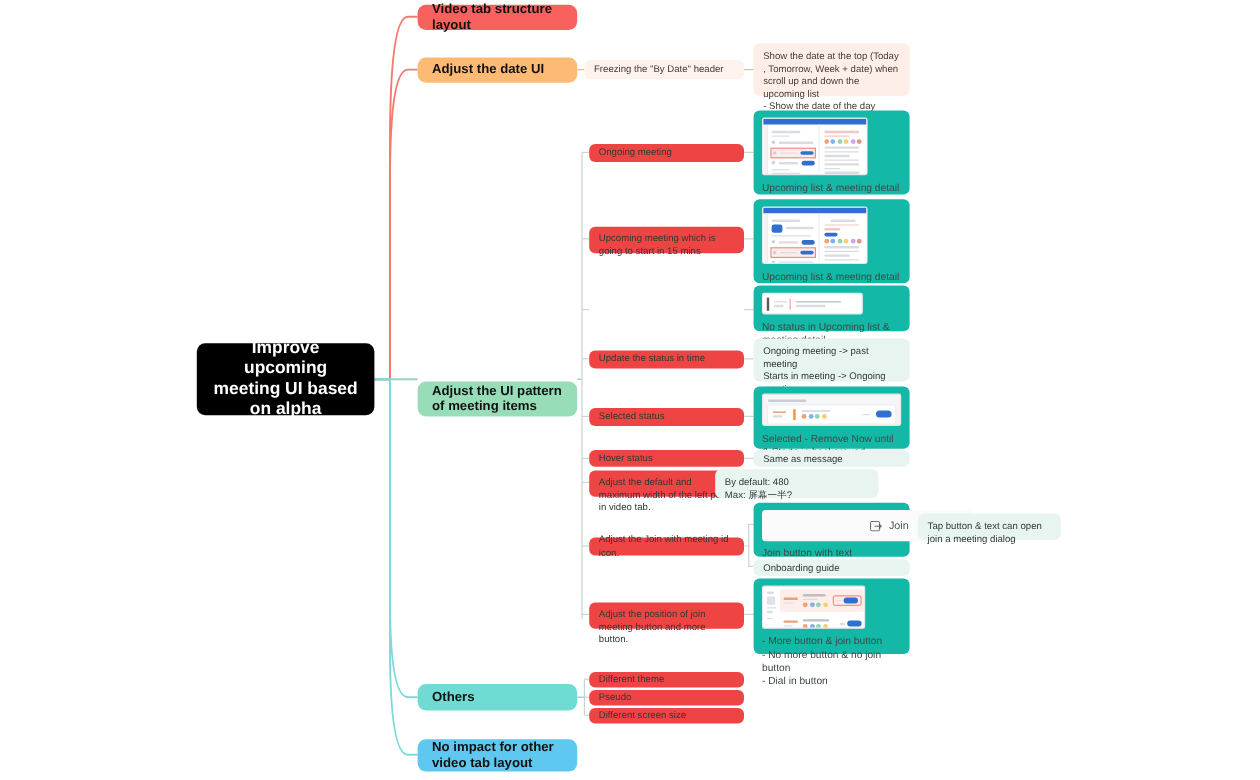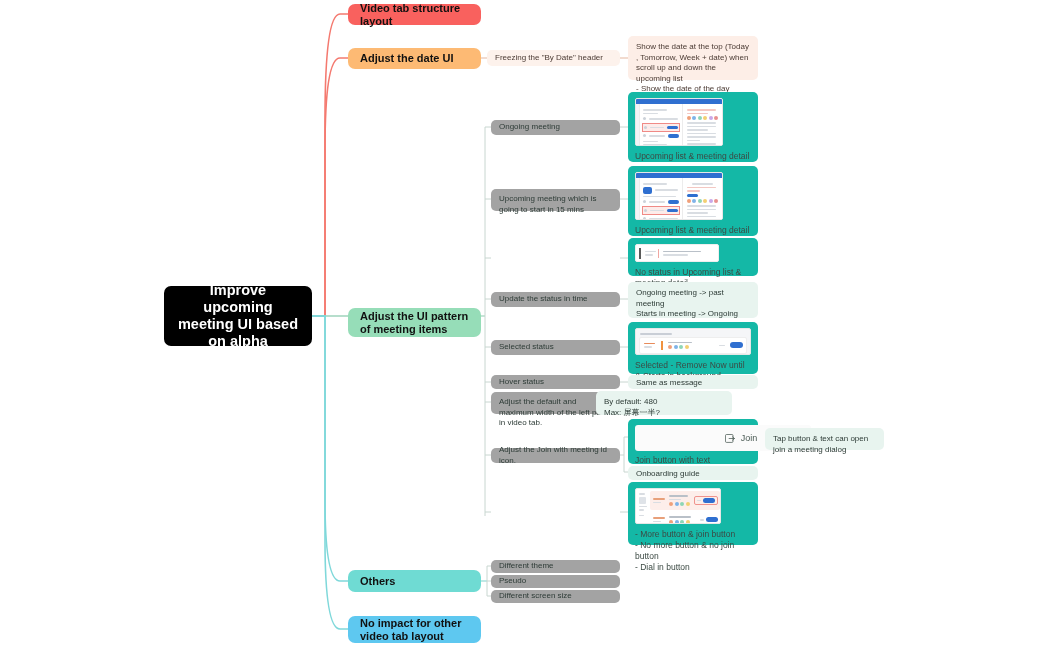--- a/index.html
+++ b/index.html
@@ -32,21 +32,21 @@
     border-radius:5px;font-size:8px;line-height:10.5px;color:#2d3b36;
     display:flex;align-items:center;padding:5px 8px;
   }
   .l2.top{align-items:flex-start;}
   .l3{
     border-radius:5px;font-size:8px;line-height:10.5px;color:#2d3b36;
     padding:6px 8px;display:block;
   }
   .l3.pale-orange{background:#fdeee7;color:#4a3a33;}
   .l2.pale-orange{background:#fdf2ec;color:#4a3a33;}
-  .l2.pale-green{background:#a3a3a3;}
+  .l2.pale-green{background:#ef4444;}
   .l3.pale-green{background:#e8f4ef;}
 
   .cap{font-size:8.5px;line-height:11px;color:#3c4a44;}
 
   
   .shotcard{background:#14b8a6;border-radius:5px;padding:6px 7px;box-sizing:border-box;}
   .shot{background:#fbfbfb;border:1px solid #e7e7e7;border-radius:2px;overflow:hidden;position:relative;}
 
   
   .mini-top{height:5px;background:#2f6fd0;}
@@ -123,21 +123,21 @@
   <div class="node root" style="left:164px;top:286px;width:148px;height:60px;">FIJI-98022 Improve upcoming meeting UI based on alpha feedback</div>
 
   <div class="node l1" style="left:348px;top:4px;width:133px;height:21px;background:#f9615e;">
     <span>Video tab structure layout</span>
   </div>
 
   <div class="node l1" style="left:348px;top:48px;width:133px;height:21px;background:#fdba74;">
     <span>Adjust the date UI</span>
   </div>
 
-  <div class="node l1" style="left:348px;top:308px;width:133px;height:29px;background:#96ddb8;">
+  <div class="node l1" style="left:348px;top:318px;width:133px;height:29px;background:#96ddb8;">
     <span>Adjust the UI pattern of meeting items</span>
   </div>
 
   <div class="node l1" style="left:348px;top:570px;width:133px;height:22px;background:#6fdbd3;">
     <span>Others</span>
   </div>
 
   <div class="node l1" style="left:348px;top:616px;width:133px;height:27px;background:#5ec8f0;">
     <span>No impact for other video tab layout</span>
   </div>
@@ -155,20 +155,21 @@
   <div class="node l2 pale-green" style="left:491px;top:292px;width:129px;height:15px;">Update the status in time</div>
 
   <div class="node l2 pale-green" style="left:491px;top:340px;width:129px;height:15px;">Selected status</div>
 
   <div class="node l2 pale-green" style="left:491px;top:375px;width:129px;height:14px;">Hover status</div>
 
   <div class="node l2 pale-green top" style="left:491px;top:392px;width:129px;height:22px;">Adjust the default and maximum width of the left panel in video tab.</div>
 
   <div class="node l2 pale-green" style="left:491px;top:448px;width:129px;height:15px;">Adjust the Join with meeting id icon.</div>
 
+  <div class="node l2 pale-green top" style="left:491px;top:502px;width:129px;height:22px;">Adjust the position of join meeting button and more button.</div>
 
   <div class="node shotcard" style="left:628px;top:92px;width:130px;height:70px;">
     <div class="shot" style="width:86px;height:46px;">
       <div class="mini-top"></div>
       <div class="mini-body">
         <div class="mini-rail"></div>
         <div class="mini-list">
           <div class="ln m"></div>
             <div class="ln s"></div>
           <div class="row">

